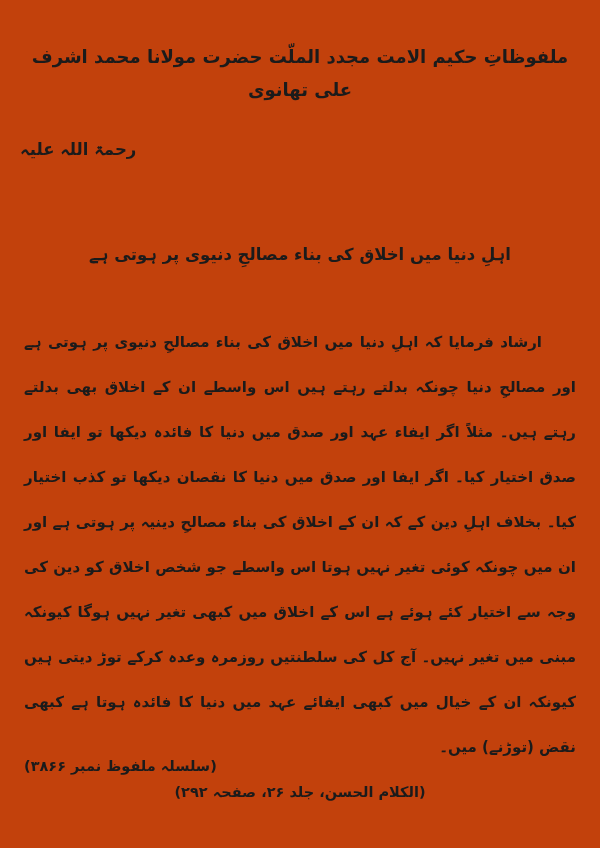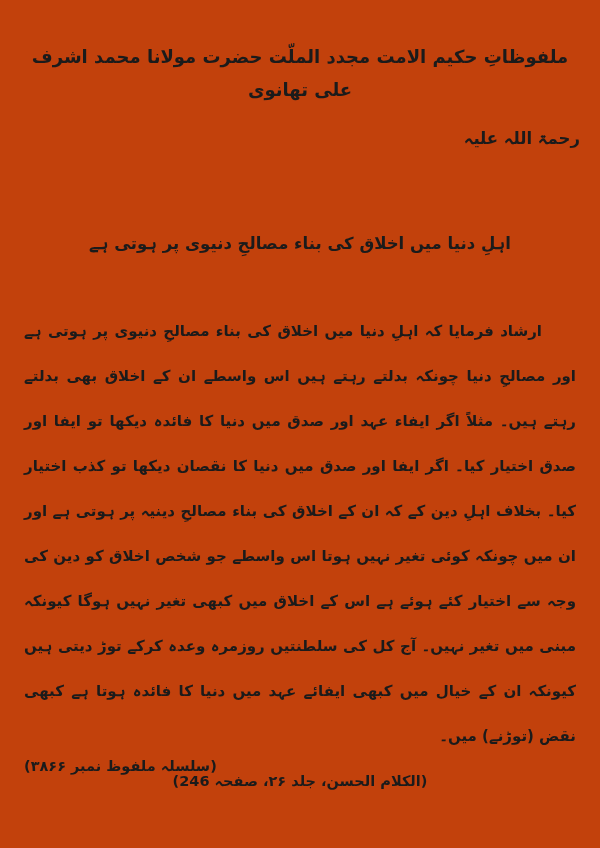--- a/index.html
+++ b/index.html
@@ -20,22 +20,22 @@
   }
   .doc-title {
     margin: 40px 12px 0;
     text-align: center;
     font-size: 18px;
     font-weight: bold;
     line-height: 1.85;
     letter-spacing: 0.2px;
   }
   .honorific {
-    margin: 22px 20px 0;
-    text-align: right;
+    margin: 33px 20px 0;
+    text-align: left;
     font-size: 16.5px;
     font-weight: bold;
   }
   .section-heading {
     margin: 86px 30px 0;
     text-align: center;
     font-size: 16.5px;
     font-weight: bold;
   }
   .body-paragraph {
@@ -70,17 +70,17 @@
 <div class="page">
 
   <h1 class="doc-title">ملفوظاتِ حکیم الامت مجدد الملّت حضرت مولانا محمد اشرف علی تھانوی</h1>
 
   <div class="honorific">رحمۃ اللہ علیہ</div>
 
   <h2 class="section-heading">اہلِ دنیا میں اخلاق کی بناء مصالحِ دنیوی پر ہوتی ہے</h2>
 
   <div class="body-paragraph">ارشاد فرمایا کہ اہلِ دنیا میں اخلاق کی بناء مصالحِ دنیوی پر ہوتی ہے اور مصالحِ دنیا چونکہ بدلتے رہتے ہیں اس واسطے ان کے اخلاق بھی بدلتے رہتے ہیں۔ مثلاً اگر ایفاء عہد اور صدق میں دنیا کا فائدہ دیکھا تو ایفا اور صدق اختیار کیا۔ اگر ایفا اور صدق میں دنیا کا نقصان دیکھا تو کذب اختیار کیا۔ بخلاف اہلِ دین کے کہ ان کے اخلاق کی بناء مصالحِ دینیہ پر ہوتی ہے اور ان میں چونکہ کوئی تغیر نہیں ہوتا اس واسطے جو شخص اخلاق کو دین کی وجہ سے اختیار کئے ہوئے ہے اس کے اخلاق میں کبھی تغیر نہیں ہوگا کیونکہ مبنی میں تغیر نہیں۔ آج کل کی سلطنتیں روزمرہ وعدہ کرکے توڑ دیتی ہیں کیونکہ ان کے خیال میں کبھی ایفائے عہد میں دنیا کا فائدہ ہوتا ہے کبھی نقض (توڑنے) میں۔</div>
 
-  <div class="citation">(الکلام الحسن، جلد ۲۶، صفحہ 246)</div>
+  <div class="citation">(الکلام الحسن، جلد ۲۶، صفحہ ۲۹۲)</div>
 
   <div class="serial-number">(سلسلہ ملفوظ نمبر ۳۸۶۶)</div>
 
 </div>
 
 </body></html>

